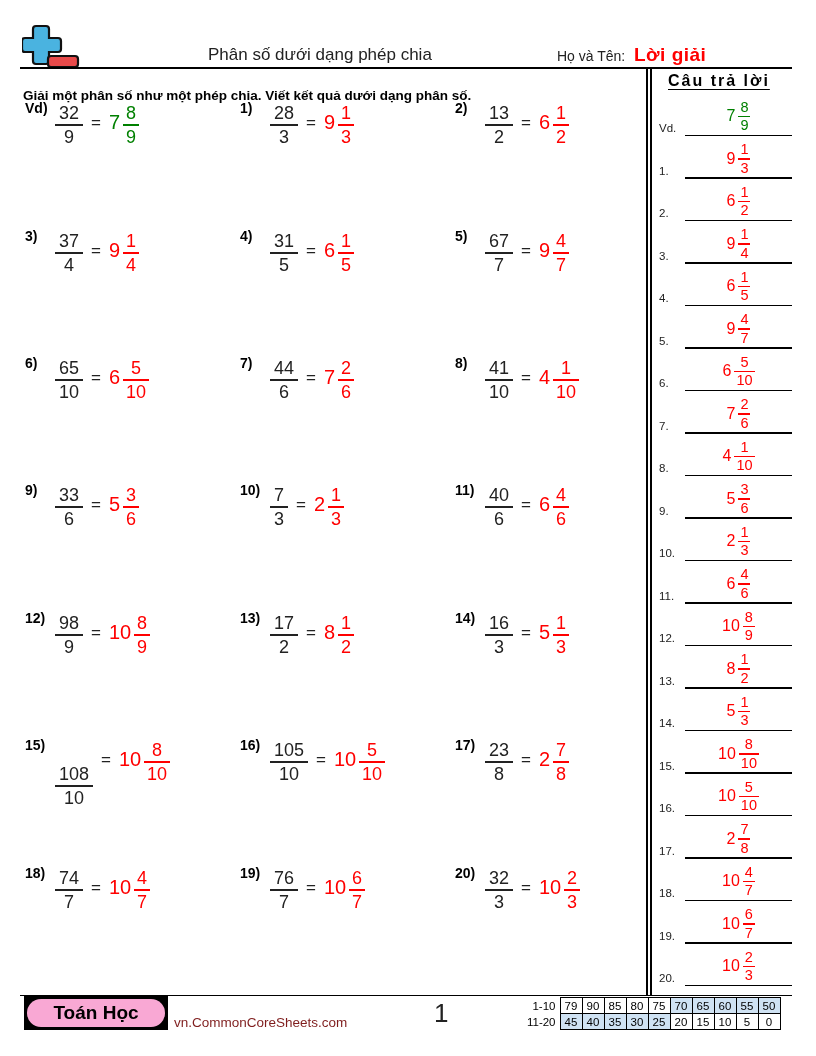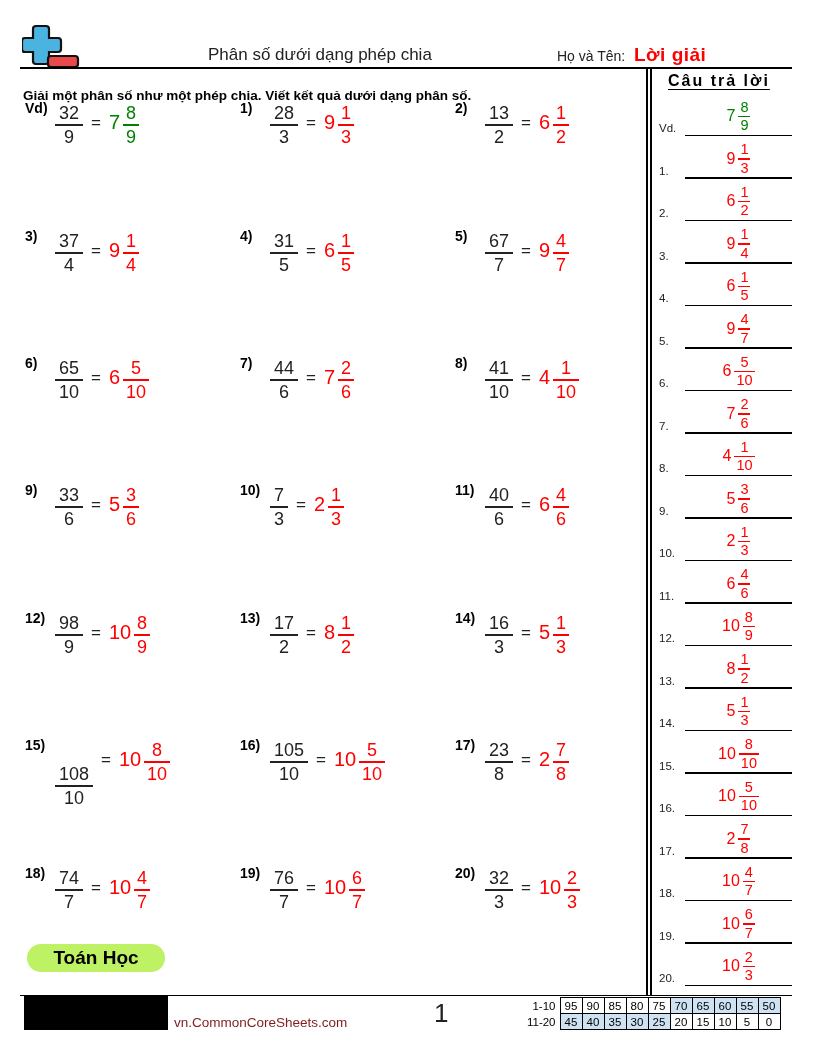--- a/index.html
+++ b/index.html
@@ -37,21 +37,21 @@
   .arow .alabel { position: absolute; left: 7px; bottom: 2px; font-size: 11.5px; color: #222; }
   .arow .aline { position: absolute; left: 33px; right: 0; bottom: 0; height: 1.5px; background: #000; }
   .arow .aval { position: absolute; left: 33px; right: 0; bottom: 3px; display: flex; justify-content: center; align-items: center; }
   .arow .aval .w { font-size: 16px; margin-right: 3px; }
   .arow .aval .f { display: flex; flex-direction: column; align-items: center; font-size: 14.5px; line-height: 15px; }
   .arow .aval .f .bar { align-self: stretch; height: 1.2px; background: currentColor; margin: 1px 0; }
   .arow .aval .f span { padding: 0 2px; }
 
   .footer-line { position: absolute; left: 20px; top: 995px; width: 772px; height: 1px; background: #000; }
   .brand-box { position: absolute; left: 24px; top: 996px; width: 144px; height: 34px; background: #000; }
-  .brand-pill { position: absolute; left: 27px; top: 944px; width: 138px; height: 28px; background: #bef264; border-radius: 14px; display: flex; align-items: center; justify-content: center; font-size: 19px; font-weight: bold; }
+  .brand-pill { position: absolute; left: 27px; top: 999px; width: 138px; height: 28px; background: #f9a8d4; border-radius: 14px; display: flex; align-items: center; justify-content: center; font-size: 19px; font-weight: bold; }
   .site { position: absolute; left: 174px; top: 1015px; font-size: 13.5px; color: #7f1d1d; }
   .page-num { position: absolute; left: 434px; top: 998px; font-size: 26px; color: #222; }
 
   .score-table { position: absolute; left: 520px; top: 997px; border-collapse: collapse; font-size: 11.5px; }
   .score-table td { border: 1px solid #000; padding: 0 3px; height: 16px; text-align: center; min-width: 22px; }
   .score-table td.rlabel { border: none; text-align: right; padding-right: 4px; min-width: 40px; }
   .score-table td.shade { background: #cfe2f3; }
 </style>
 </head>
 <body>
@@ -648,21 +648,21 @@
 <div class="footer-line"></div>
 <div class="brand-box"></div>
 <div class="brand-pill">Toán Học</div>
 <div class="site">vn.CommonCoreSheets.com</div>
 <div class="page-num">1</div>
 
 <table class="score-table">
   <tbody id="score-body">
       <tr>
         <td class="rlabel">1-10</td>
-        <td class="">95</td>
+        <td class="">79</td>
         <td class="">90</td>
         <td class="">85</td>
         <td class="">80</td>
         <td class="">75</td>
         <td class="shade">70</td>
         <td class="shade">65</td>
         <td class="shade">60</td>
         <td class="shade">55</td>
         <td class="shade">50</td>
       </tr>

